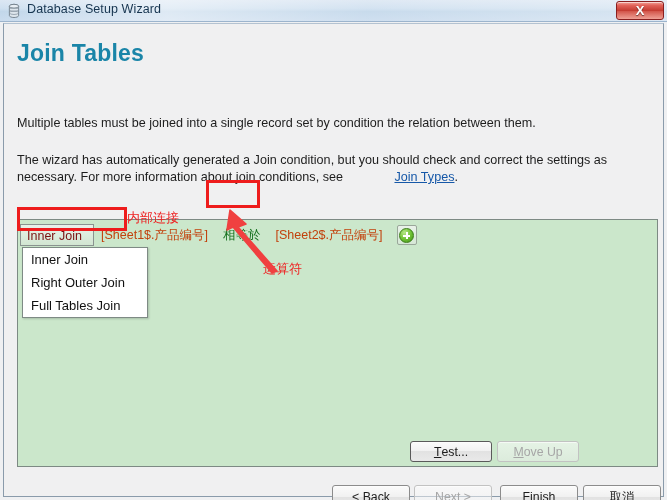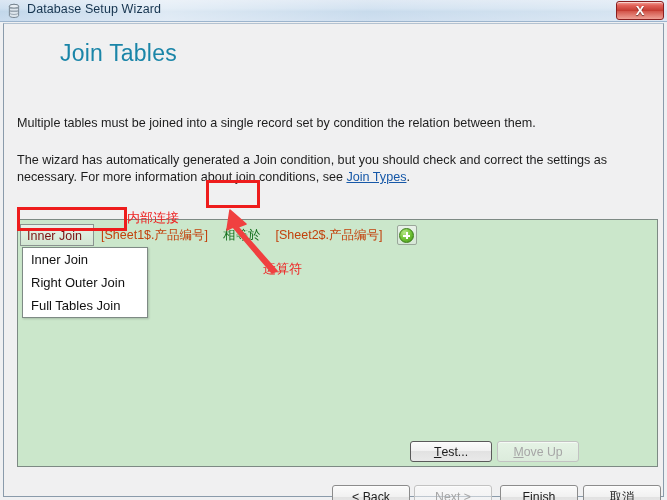--- a/index.html
+++ b/index.html
@@ -83,39 +83,39 @@
     left: 1px; top: 0px; right: 1px; bottom: 0px;
     background: #f0f0f1;
   }
 
   
   #page-title {
     position: absolute;
     left: 12px; top: 16px;
     font-size: 23px;
     color: #1a85a8;
-    font-weight: normal;
+    font-weight: bold;
     letter-spacing: 0.2px;
-    margin-left: 43px;
   }
 
   
   .desc {
     position: absolute;
     left: 12px;
     font-size: 12.6px;
     color: #1d1d1d;
     line-height: 17px;
   }
   #desc1 { top: 91px; width: 630px; }
   #desc2 { top: 128px; width: 628px; }
   #link-join-types {
     color: #1658a8;
     text-decoration: underline;
     cursor: pointer;
+    margin-left: 48px;
   }
 
   
   #join-panel {
     position: absolute;
     left: 12px; top: 195px;
     width: 641px; height: 235px;
     background: #cbe7cb;
     border: 1px solid #7d8a84;
   }

